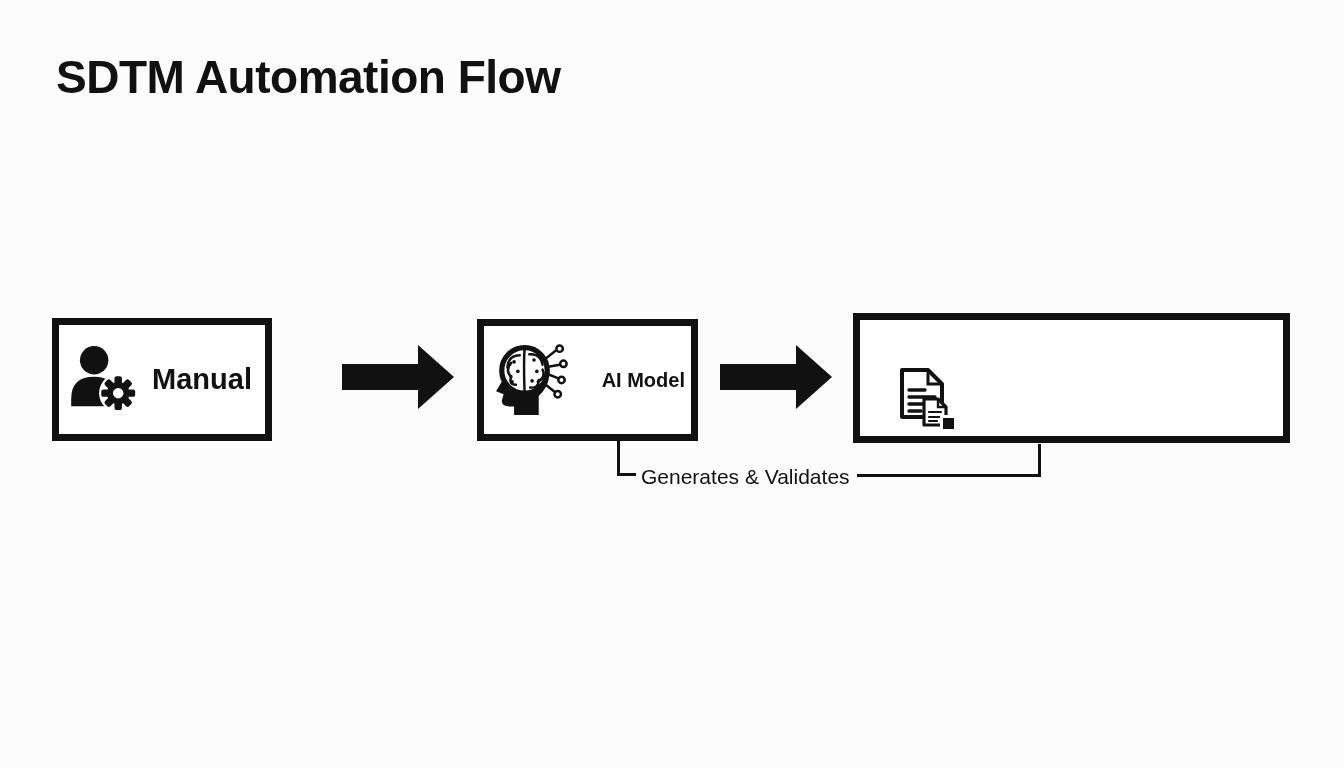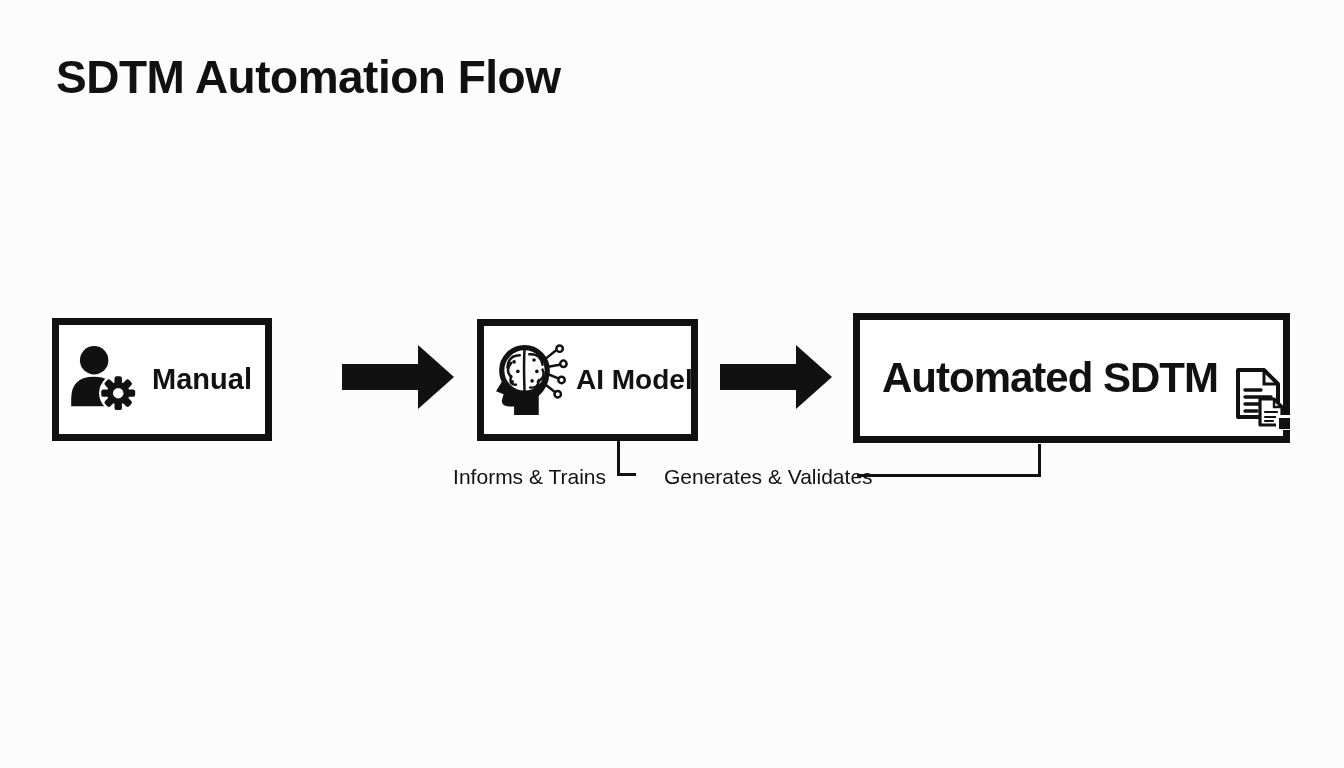--- a/index.html
+++ b/index.html
@@ -43,21 +43,21 @@
     color: var(--color-foreground, #111);
     text-align: center;
   }
   .label-manual {
     flex: 1;
     font-size: 29px;
     line-height: 1.35;
   }
   .label-ai {
     flex: 1;
-    font-size: 28px;
+    font-size: 20px;
     text-align: right;
     padding-right: 6px;
     white-space: nowrap;
   }
   .label-sdtm {
     font-size: 42px;
     letter-spacing: -1px;
     white-space: nowrap;
     text-align: left;
   }
@@ -85,21 +85,21 @@
 
   .edge-label {
     position: absolute;
     top: 465px;
     font-size: 21px;
     line-height: 24px;
     color: var(--color-foreground, #111);
     white-space: nowrap;
   }
   .edge-label-informs { left: 420px; width: 186px; text-align: right; }
-  .edge-label-generates { left: 664px; }
+  .edge-label-generates { left: 641px; }
 </style>
 </head>
 <body>
 
 <div class="canvas">
 
   <h1 class="title">SDTM Automation Flow</h1>
 
   <div class="node node-manual">
     <svg class="icon icon-user-gear" viewBox="0 0 64 64" aria-hidden="true">
@@ -169,21 +169,20 @@
       </g>
     </svg>
     <span class="node-label label-ai">AI Model</span>
   </div>
 
   <svg class="arrow arrow-2" viewBox="0 0 112 64" aria-hidden="true">
     <polygon points="0,19 76,19 76,0 112,32 76,64 76,45 0,45" fill="#111"></polygon>
   </svg>
 
   <div class="node node-sdtm">
-    <span class="node-label label-sdtm">Automated SDTM</span>
     <svg class="icon icon-docs" viewBox="0 0 58 64" aria-hidden="true">
 
       <path d="M4 3 H30 L44 17 V50 H4 Z" fill="#fff" stroke="#111" stroke-width="4" stroke-linejoin="round"></path>
       <path d="M30 3 V17 H44" fill="none" stroke="#111" stroke-width="3"></path>
       <g stroke="#111" stroke-width="3.4" stroke-linecap="round">
         <line x1="11" y1="23" x2="27" y2="23"></line>
         <line x1="11" y1="30" x2="37" y2="30"></line>
         <line x1="11" y1="37" x2="37" y2="37"></line>
         <line x1="11" y1="44" x2="23" y2="44"></line>
       </g>
@@ -198,16 +197,15 @@
       <rect x="42" y="48" width="15" height="15" fill="#fff"></rect>
       <rect x="45" y="51" width="11" height="11" fill="#111"></rect>
     </svg>
   </div>
 
   <div class="connector conn-v-left"></div>
   <div class="connector conn-foot"></div>
   <div class="connector conn-h-right"></div>
   <div class="connector conn-v-right"></div>
 
-  <span class="edge-label edge-label-informs">Informs &amp; Trains</span>
   <span class="edge-label edge-label-generates">Generates &amp; Validates</span>
 
 </div>
 
 </body></html>

